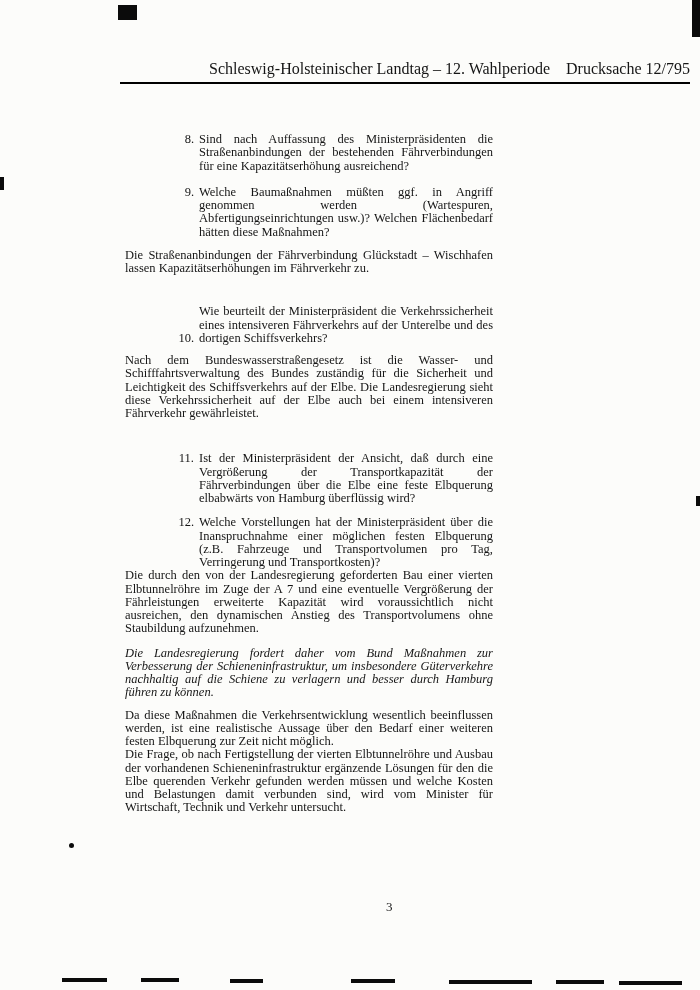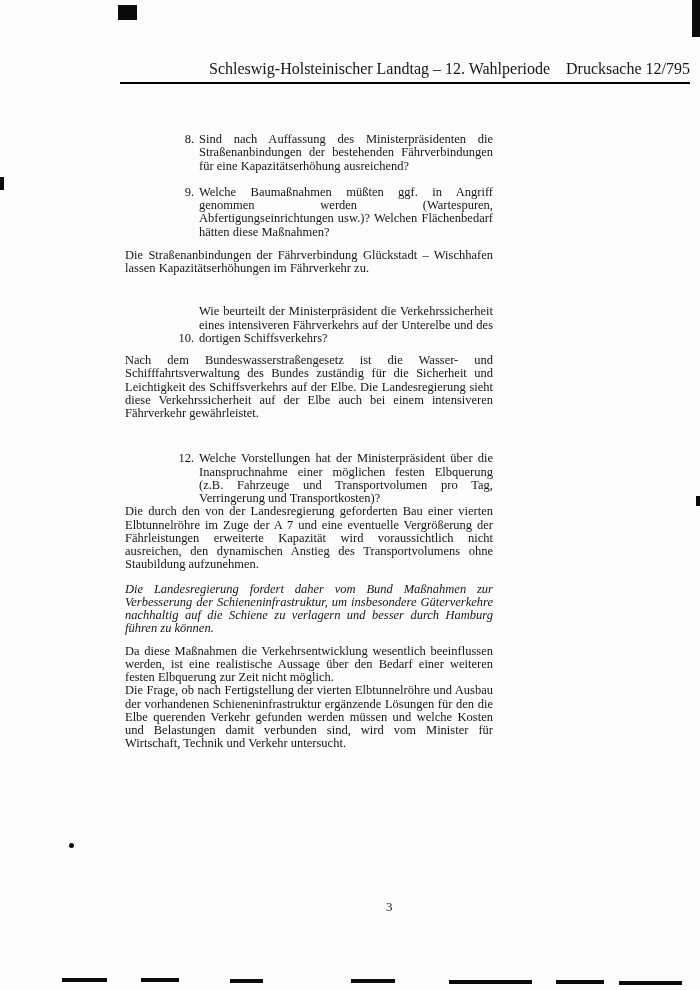--- a/index.html
+++ b/index.html
@@ -98,20 +98,24 @@
 
     <p class="a1">Die Straßenanbindungen der Fährverbindung Glückstadt – Wischhafen lassen Kapazitätserhöhungen im Fährverkehr zu.</p>
 
     <div class="question q10">
       <span class="qnum">10.</span>
       <span class="qtext">Wie beurteilt der Ministerpräsident die Verkehrssicherheit eines intensiveren Fährverkehrs auf der Unterelbe und des dortigen Schiffsverkehrs?</span>
     </div>
 
     <p class="a2">Nach dem Bundeswasserstraßengesetz ist die Wasser- und Schifffahrtsverwaltung des Bundes zuständig für die Sicherheit und Leichtigkeit des Schiffsverkehrs auf der Elbe. Die Landesregierung sieht diese Verkehrssicherheit auf der Elbe auch bei einem intensiveren Fährverkehr gewährleistet.</p>
 
+    <div class="question q11">
+      <span class="qnum">11.</span>
+      <span class="qtext">Ist der Ministerpräsident der Ansicht, daß durch eine Vergrößerung der Transportkapazität der Fährverbindungen über die Elbe eine feste Elbquerung elbabwärts von Hamburg überflüssig wird?</span>
+    </div>
 
     <div class="question q12">
       <span class="qnum">12.</span>
       <span class="qtext">Welche Vorstellungen hat der Ministerpräsident über die Inanspruchnahme einer möglichen festen Elbquerung (z.B. Fahrzeuge und Transportvolumen pro Tag, Verringerung und Transportkosten)?</span>
     </div>
 
     <p class="a3">Die durch den von der Landesregierung geforderten Bau einer vierten Elbtunnelröhre im Zuge der A 7 und eine eventuelle Vergrößerung der Fährleistungen erweiterte Kapazität wird voraussichtlich nicht ausreichen, den dynamischen Anstieg des Transportvolumens ohne Staubildung aufzunehmen.</p>
     <p class="a4">Die Landesregierung fordert daher vom Bund Maßnahmen zur Verbesserung der Schieneninfrastruktur, um insbesondere Güterverkehre nachhaltig auf die Schiene zu verlagern und besser durch Hamburg führen zu können.</p>
     <p class="a5">Da diese Maßnahmen die Verkehrsentwicklung wesentlich beeinflussen werden, ist eine realistische Aussage über den Bedarf einer weiteren festen Elbquerung zur Zeit nicht möglich.</p>
     <p class="a6">Die Frage, ob nach Fertigstellung der vierten Elbtunnelröhre und Ausbau der vorhandenen Schieneninfrastruktur ergänzende Lösungen für den die Elbe querenden Verkehr gefunden werden müssen und welche Kosten und Belastungen damit verbunden sind, wird vom Minister für Wirtschaft, Technik und Verkehr untersucht.</p>

